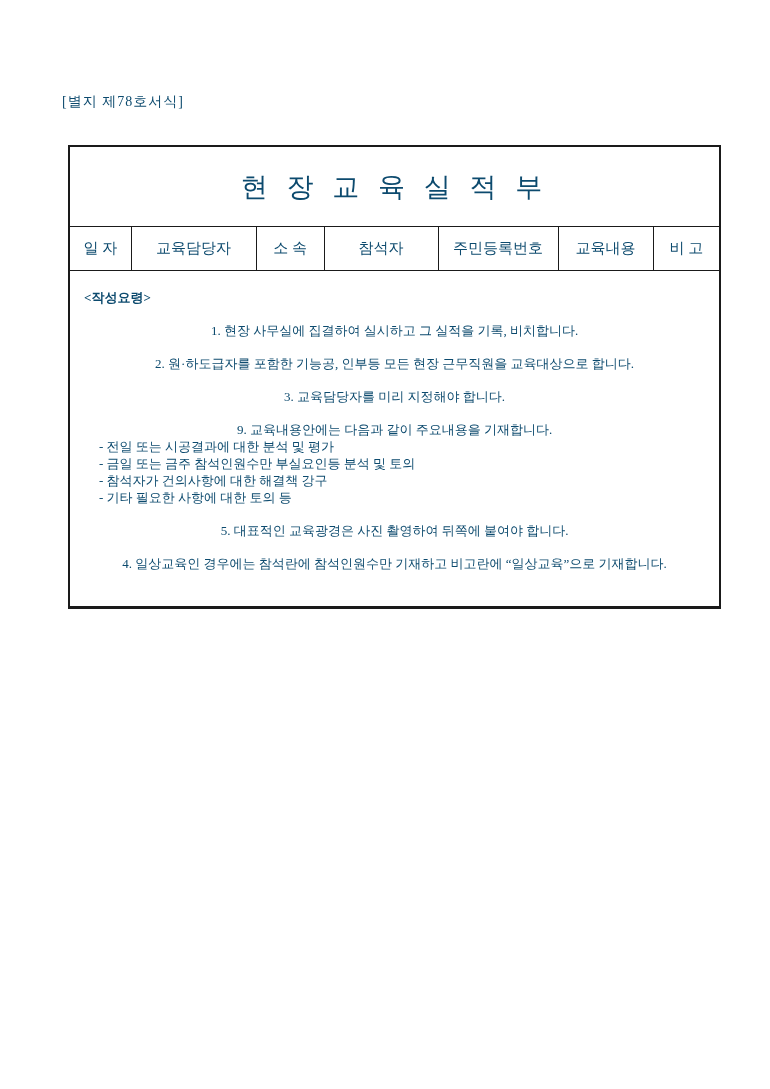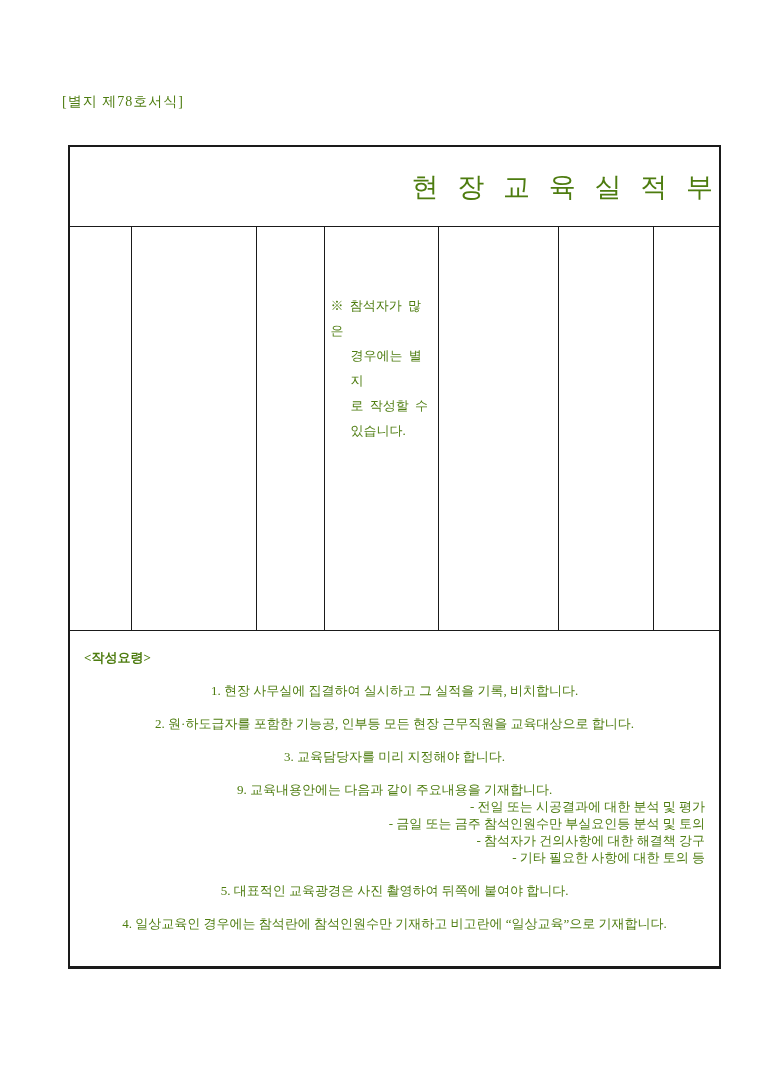--- a/index.html
+++ b/index.html
@@ -6,21 +6,21 @@
     margin: 0;
     padding: 0;
     background: #ffffff;
   }
   .page {
     position: relative;
     width: 770px;
     height: 1089px;
     background: #ffffff;
     font-family: "Liberation Serif", "DejaVu Serif", serif;
-    color: #4d7c0f;
+    color: #0c4a6e;
     overflow: hidden;
   }
   .form-label {
     position: absolute;
     left: 62px;
     top: 93px;
     font-size: 14px;
     letter-spacing: 1px;
     white-space: nowrap;
   }
@@ -33,21 +33,21 @@
     border-collapse: collapse;
     border: 2px solid #1a1a1a;
     border-bottom-width: 3px;
   }
   table.form-table td {
     border: 1px solid #1a1a1a;
     padding: 0;
   }
   .title-cell {
     height: 79px;
-    text-align: right;
+    text-align: center;
     vertical-align: middle;
     font-size: 27px;
     letter-spacing: 6px;
     white-space: nowrap;
   }
   .header-row td {
     height: 43px;
     text-align: center;
     vertical-align: middle;
     font-size: 15px;
@@ -76,24 +76,23 @@
   .inst-heading {
     font-weight: bold;
     font-size: 13px;
   }
   .inst-item {
     margin-top: 17px;
     white-space: nowrap;
     text-align: center;
   }
   .inst-sub {
-    margin-left: 8px;
+    margin-left: 15px;
     margin-top: 1px;
     white-space: nowrap;
-    text-align: right;
   }
 </style>
 </head>
 <body>
 
 <div class="page">
 
   <div class="form-label">[별지 제78호서식]</div>
 
   <table class="form-table">
@@ -105,37 +104,30 @@
       <col style="width:120px">
       <col style="width:95px">
       <col style="width:67px">
     </colgroup>
 
     <tbody>
         <tr>
       <td colspan="7" class="title-cell">현 장 교 육 실 적 부</td>
     </tr>
 
+    <tr class="header-row">
+      <td>일 자</td>
+      <td>교육담당자</td>
+      <td>소 속</td>
+      <td>참석자</td>
+      <td>주민등록번호</td>
+      <td>교육내용</td>
+      <td>비 고</td>
+    </tr>
 
-    <tr class="body-row">
-      <td></td>
-      <td></td>
-      <td></td>
-      <td>
-        <div class="attendee-note">
-          <div class="note-line">※ 참석자가 많은</div>
-          <div class="note-line ind">경우에는 별지</div>
-          <div class="note-line ind">로 작성할 수</div>
-          <div class="note-line ind">있습니다.</div>
-        </div>
-      </td>
-      <td></td>
-      <td></td>
-      <td></td>
-    </tr>
 
     <tr>
       <td colspan="7" class="inst-cell">
         <div class="inst-heading">&lt;작성요령&gt;</div>
         <div class="inst-item">1. 현장 사무실에 집결하여 실시하고 그 실적을 기록, 비치합니다.</div>
         <div class="inst-item">2. 원·하도급자를 포함한 기능공, 인부등 모든 현장 근무직원을 교육대상으로 합니다.</div>
         <div class="inst-item">3. 교육담당자를 미리 지정해야 합니다.</div>
         <div class="inst-item">9. 교육내용안에는 다음과 같이 주요내용을 기재합니다.</div>
         <div class="inst-sub">- 전일 또는 시공결과에 대한 분석 및 평가</div>
         <div class="inst-sub">- 금일 또는 금주 참석인원수만 부실요인등 분석 및 토의</div>

